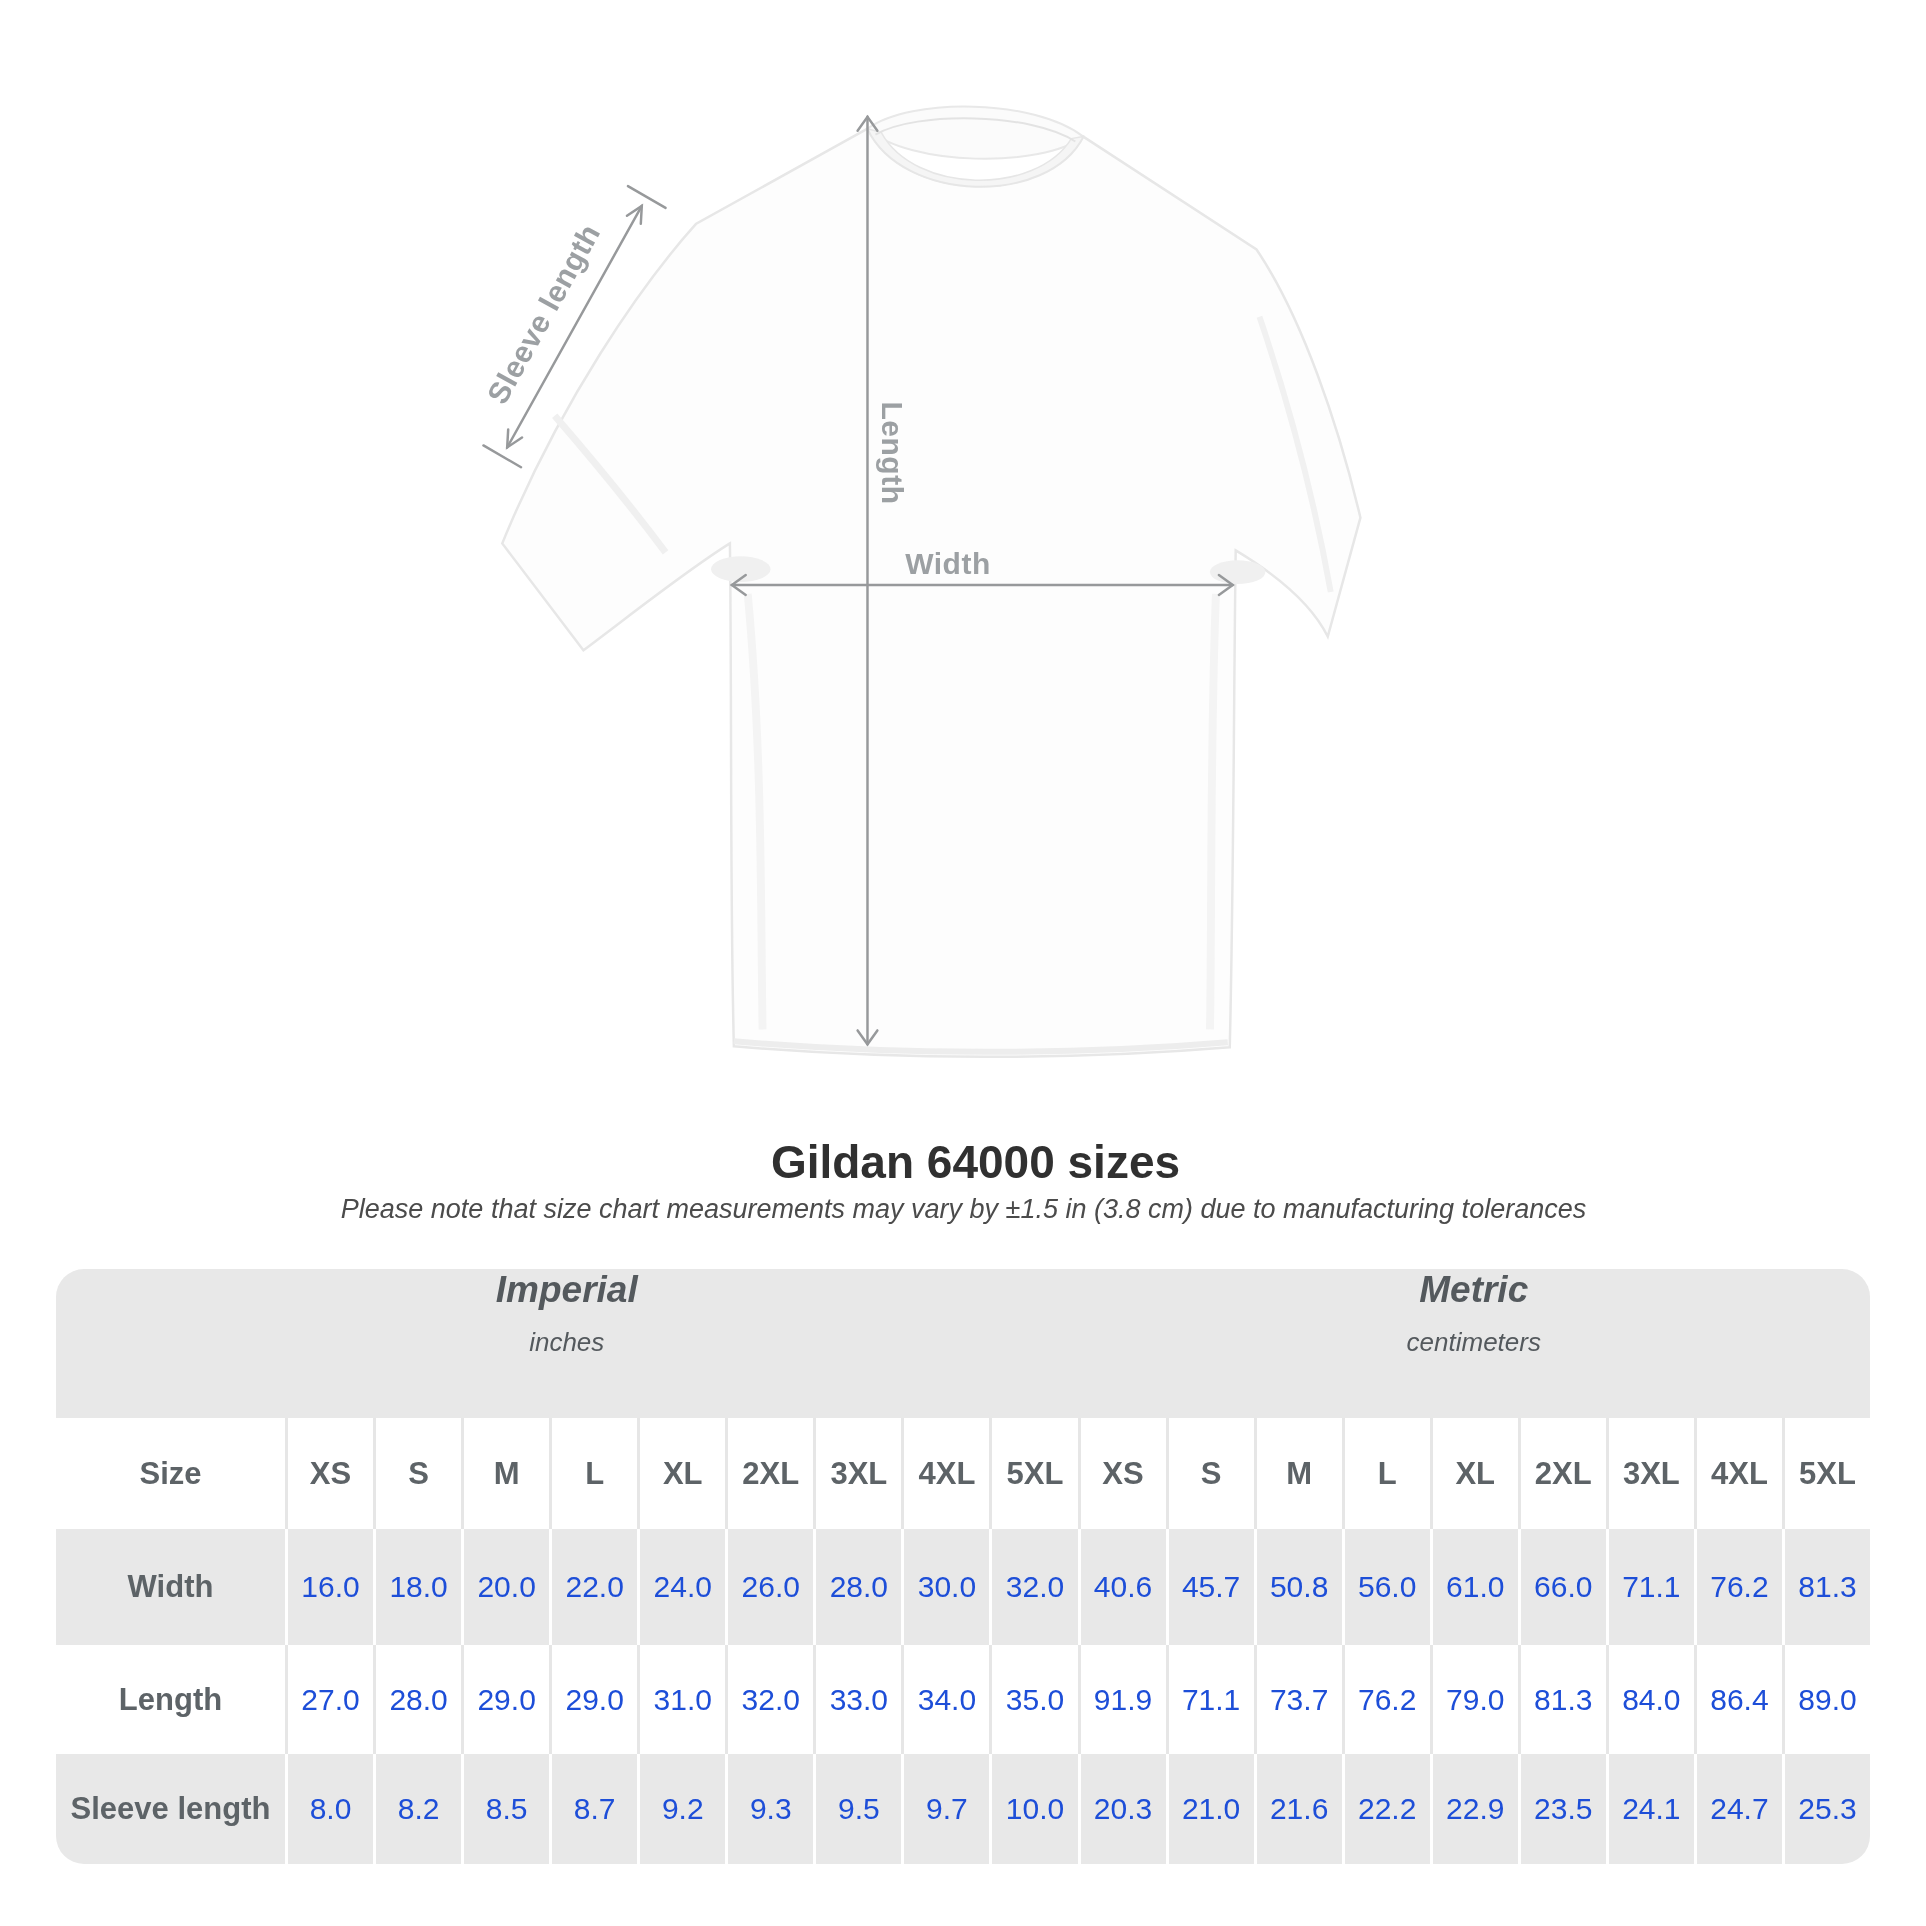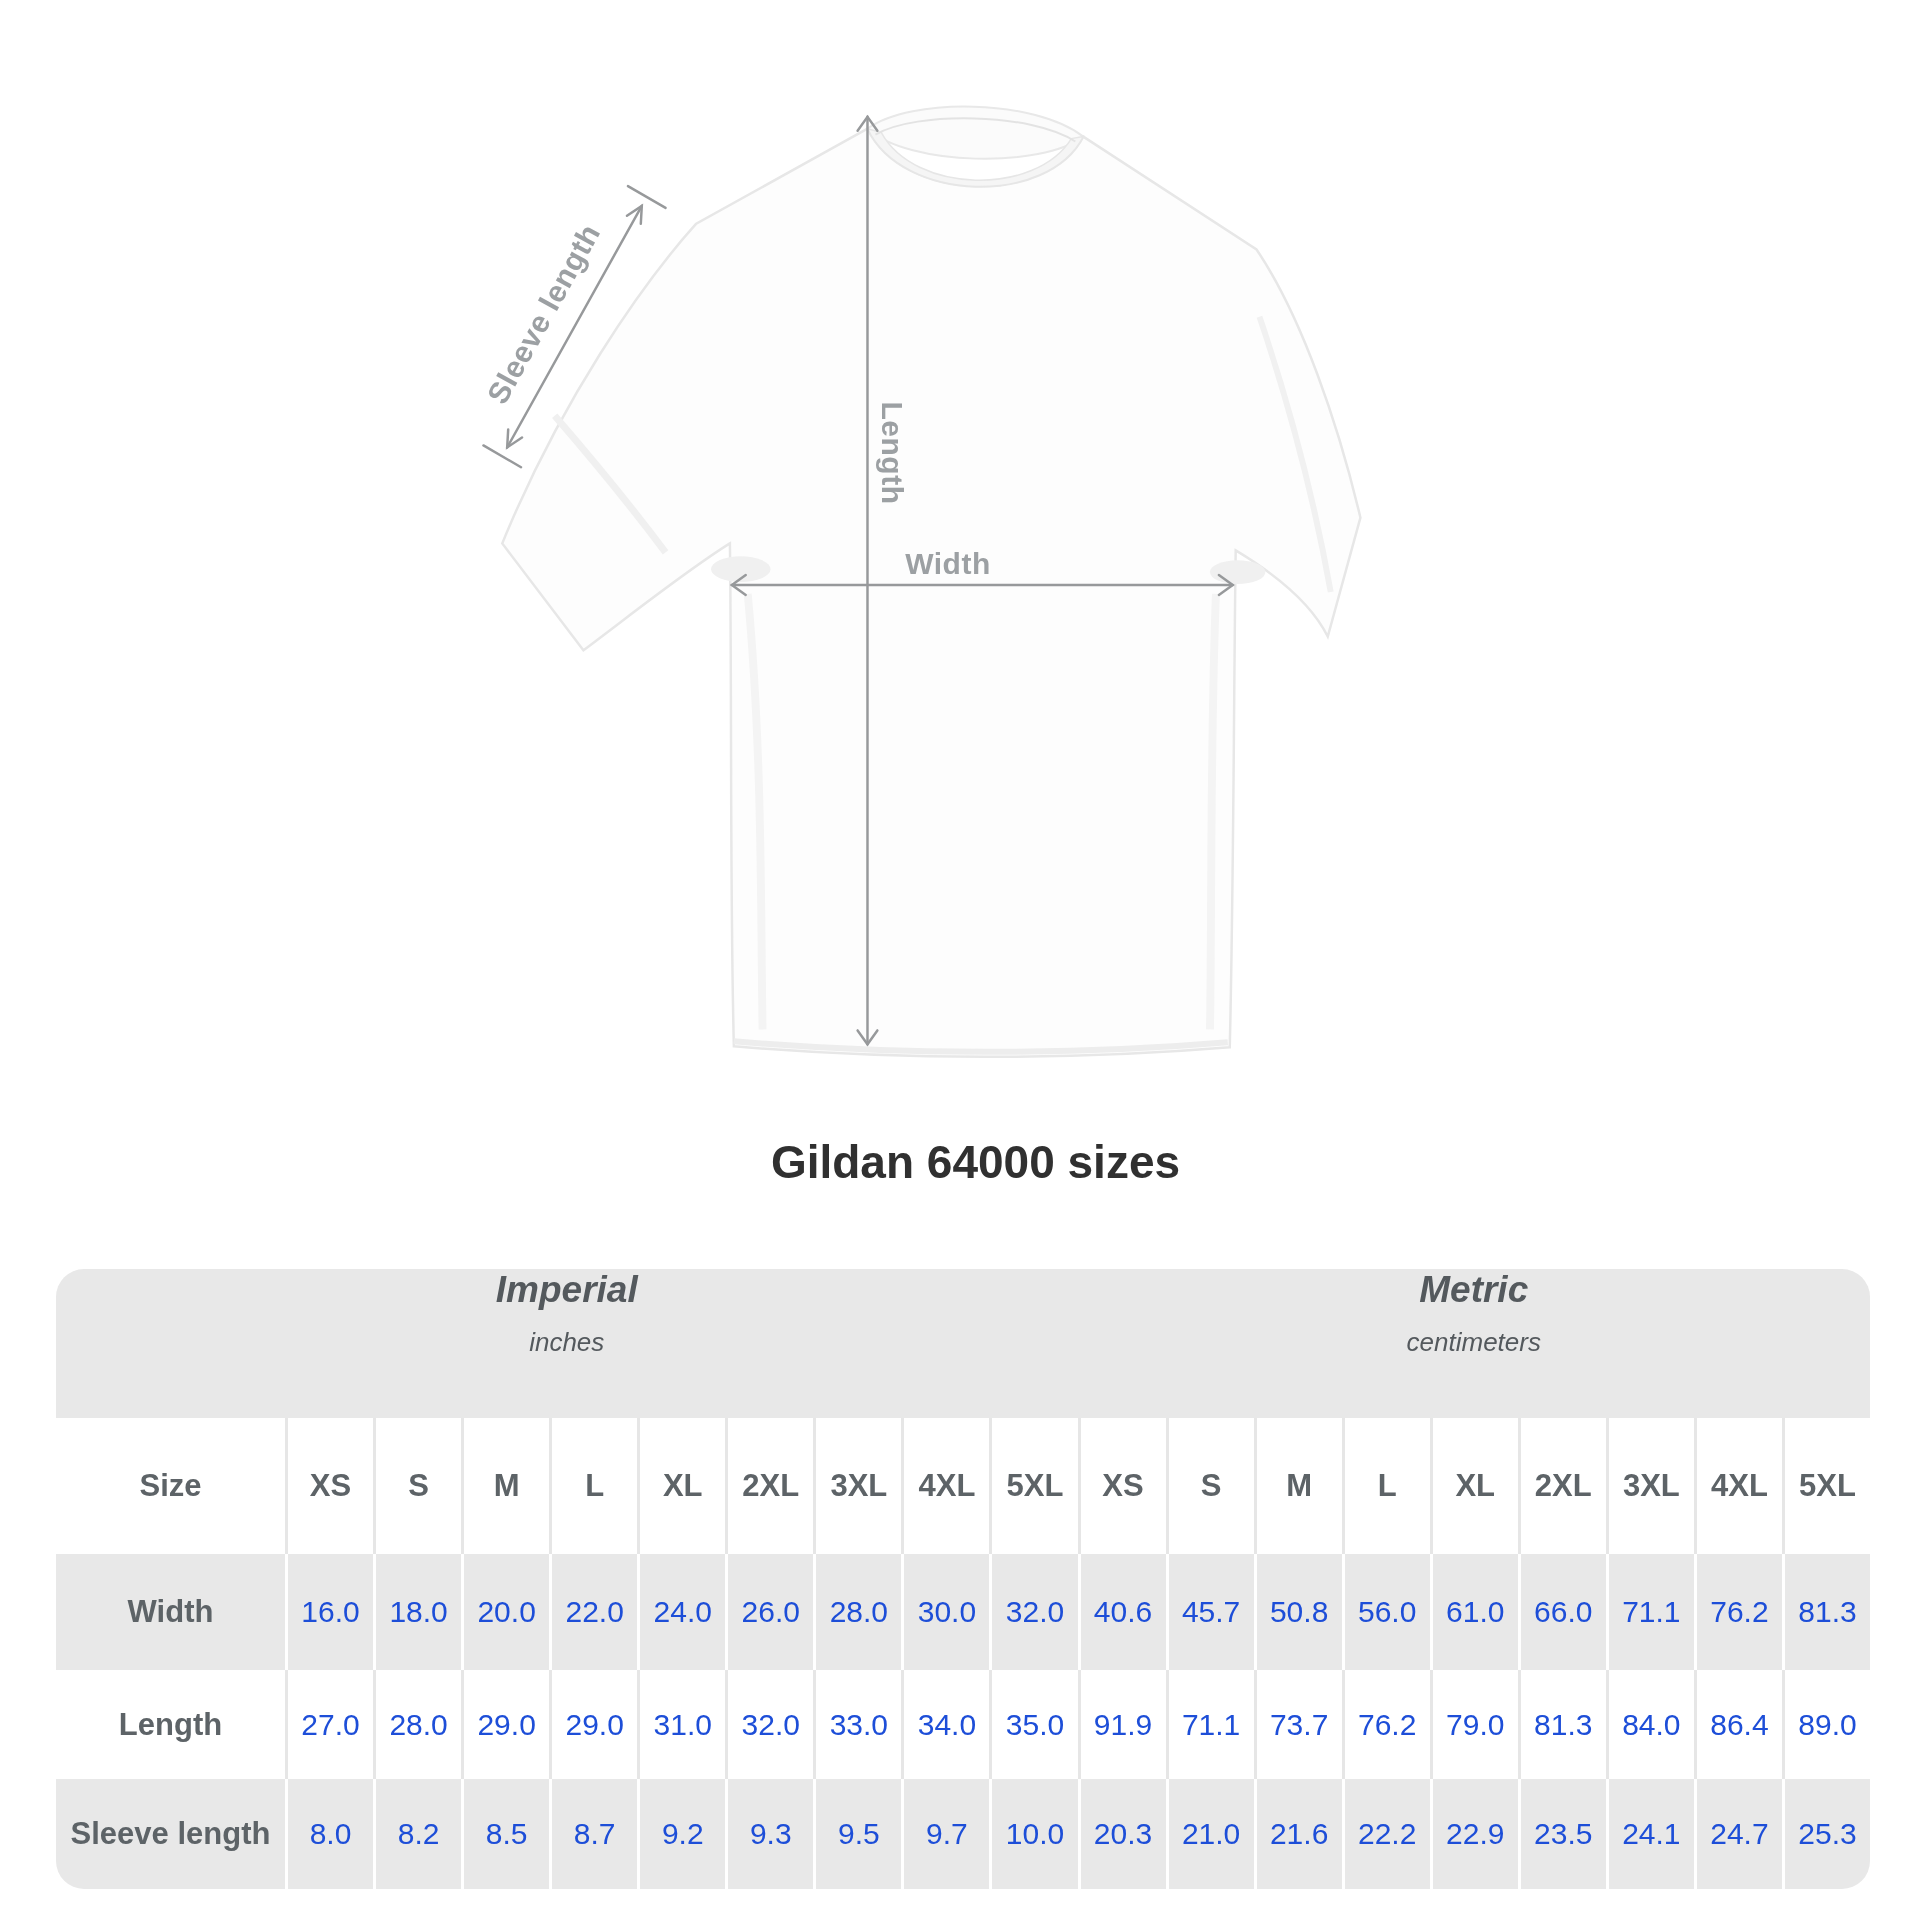--- a/index.html
+++ b/index.html
@@ -30,21 +30,21 @@
   .grp-name{font-size:37px;font-weight:bold;font-style:italic;color:#54595d;}
   .grp-unit{font-size:26px;font-style:italic;color:#54595d;}
 
   .cell{display:flex;align-items:center;justify-content:center;}
   .h,.rl{font-weight:bold;color:#5d6367;font-size:31px;}
   .c{color:#1d4ed8;font-size:30px;}
   .rw{background:#ffffff;}
   .rw > .cell + .cell{border-left:3px solid #e6e6e6;}
   .rg{background:#e8e8e8;}
   .rg > .cell + .cell{border-left:3px solid #ffffff;}
-  #row-header{height:136px;}
+  #row-header{height:111px;}
   #row-width{height:116px;}
   #row-length{height:109px;}
   #row-sleeve{height:110px;border-radius:0 0 28px 28px;}
 </style>
 </head>
 <body>
 
 <div id="stage">
 
   <svg id="shirt-svg" width="1927" height="1168" viewBox="0 0 1946 1180" aria-hidden="true">
@@ -99,20 +99,21 @@
         <path d="M 488 450 L 526 472"></path>
       </g>
     </g>
   </svg>
 
   <div class="meas-label" id="lbl-sleeve">Sleeve length</div>
   <div class="meas-label" id="lbl-length">Length</div>
   <div class="meas-label" id="lbl-width">Width</div>
 
   <div id="title">Gildan 64000 sizes</div>
+  <div id="note">Please note that size chart measurements may vary by ±1.5 in (3.8 cm) due to manufacturing tolerances</div>
 
   <div id="size-table">
 
     <div class="band">
       <div class="grp grp-imperial">
         <div class="grp-name">Imperial</div>
         <div class="grp-unit">inches</div>
       </div>
       <div class="grp grp-metric">
         <div class="grp-name">Metric</div>

